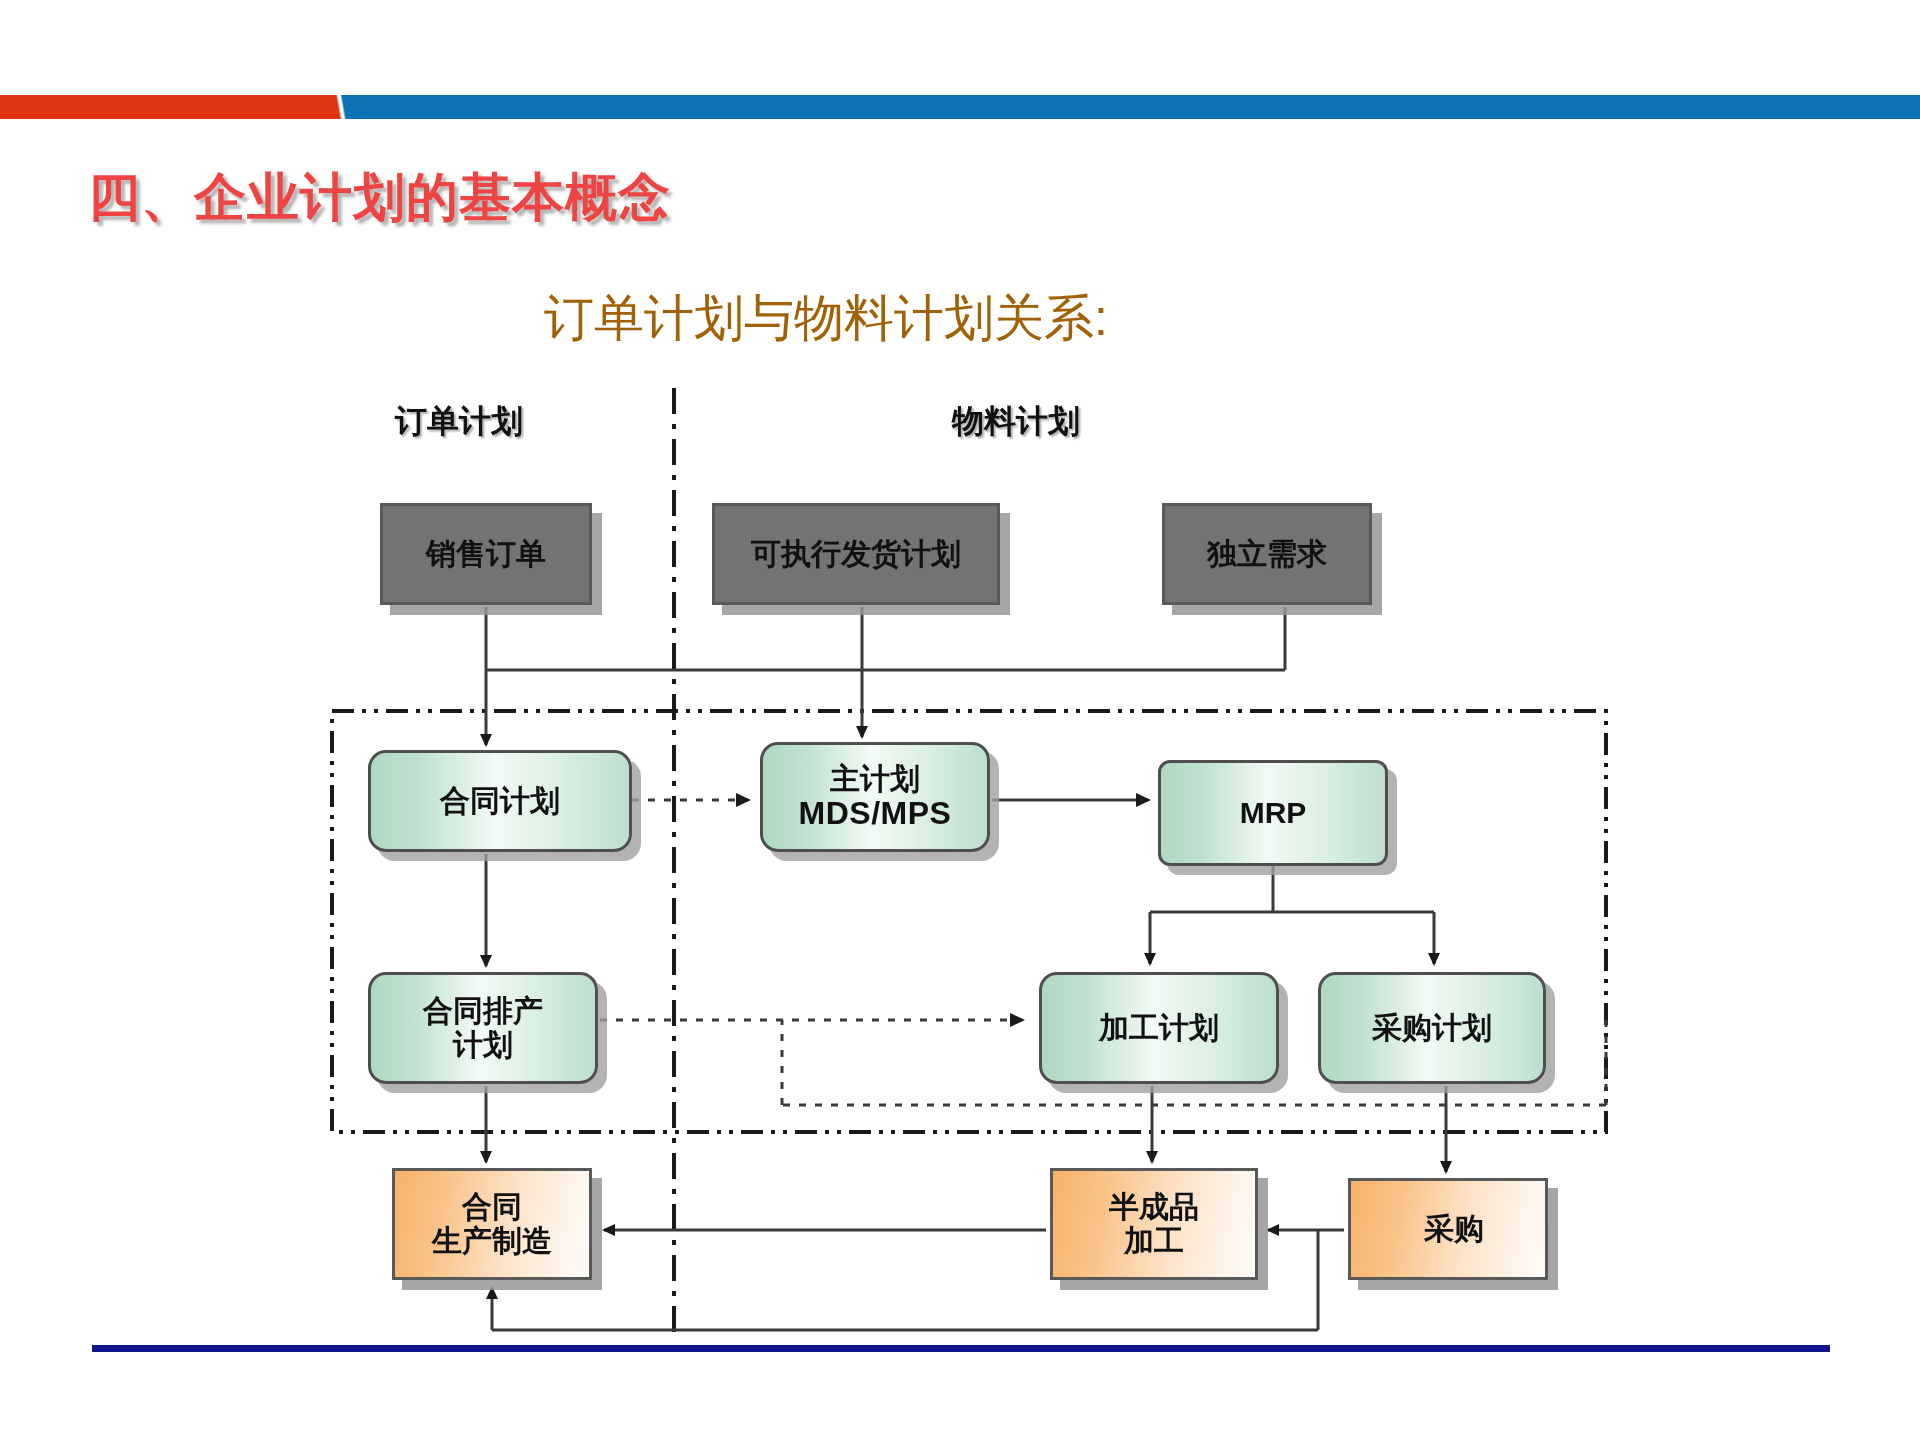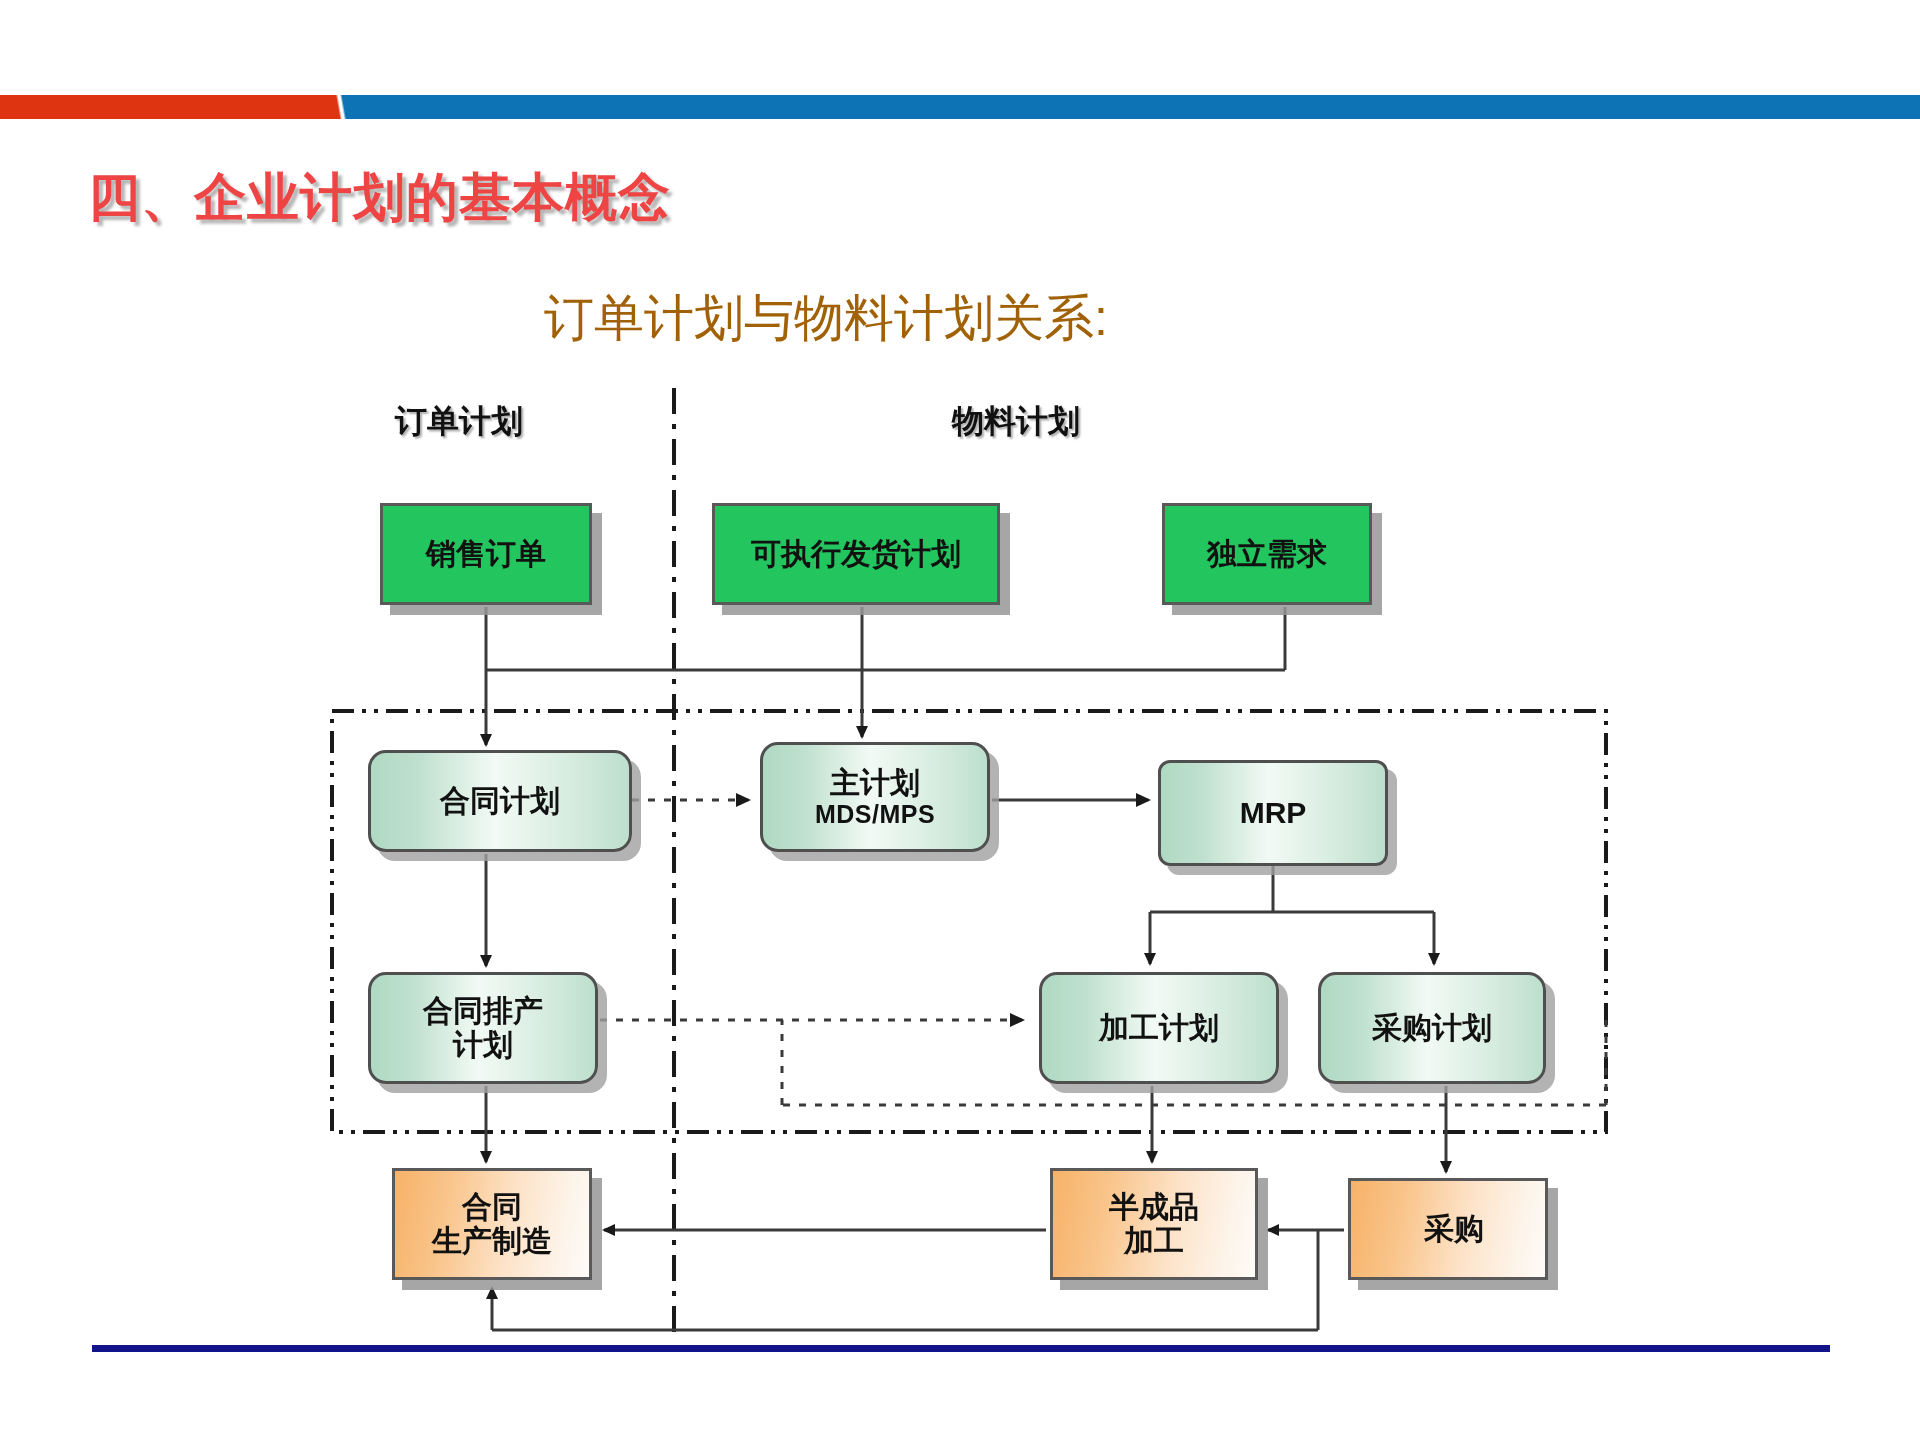--- a/index.html
+++ b/index.html
@@ -92,24 +92,24 @@
     align-items: center;
     justify-content: center;
     text-align: center;
     color: #111111;
     font-size: 30px;
     font-weight: bold;
     line-height: 1.12;
     z-index: 5;
   }
   .node .lbl { display: block; }
-  .node .sub { display: block; font-size: 25px; letter-spacing: 0.5px; text-align: center; }
+  .node .sub { display: block; font-size: 32px; letter-spacing: 0.5px; text-align: center; }
 
   .node.yellow {
-    background: #22c55e;
+    background: #737373;
     border: 3px solid #595959;
     box-shadow: 10px 10px 0 rgba(150,150,150,0.85);
   }
   .node.green {
     background: linear-gradient(90deg, #AFD9C3 0%, #BFE0CE 18%, #F2FAF5 48%, #DCEFE4 72%, #BDDFCD 100%);
     border: 3px solid #4F4F4F;
     border-radius: 18px;
     box-shadow: 9px 9px 0 rgba(160,160,160,0.8);
   }
   .node.orange {

